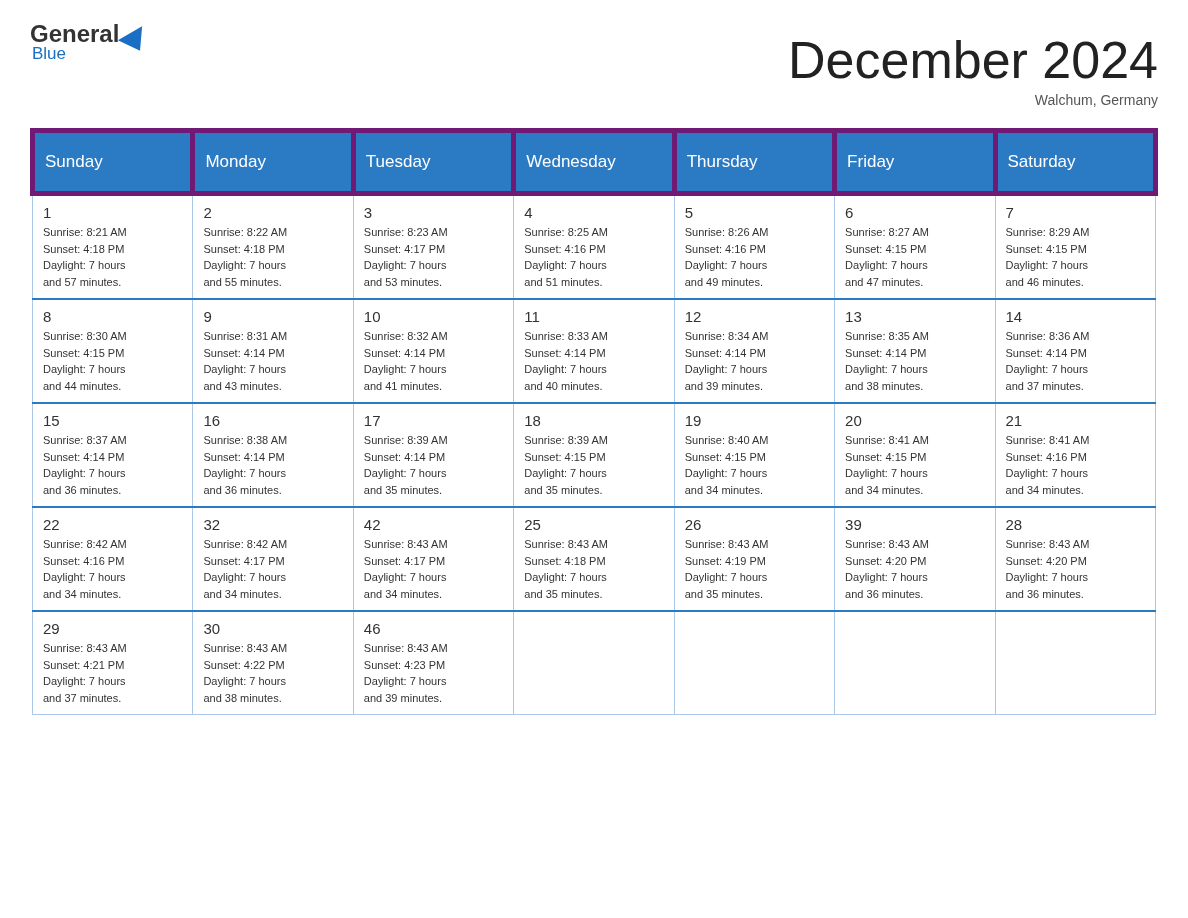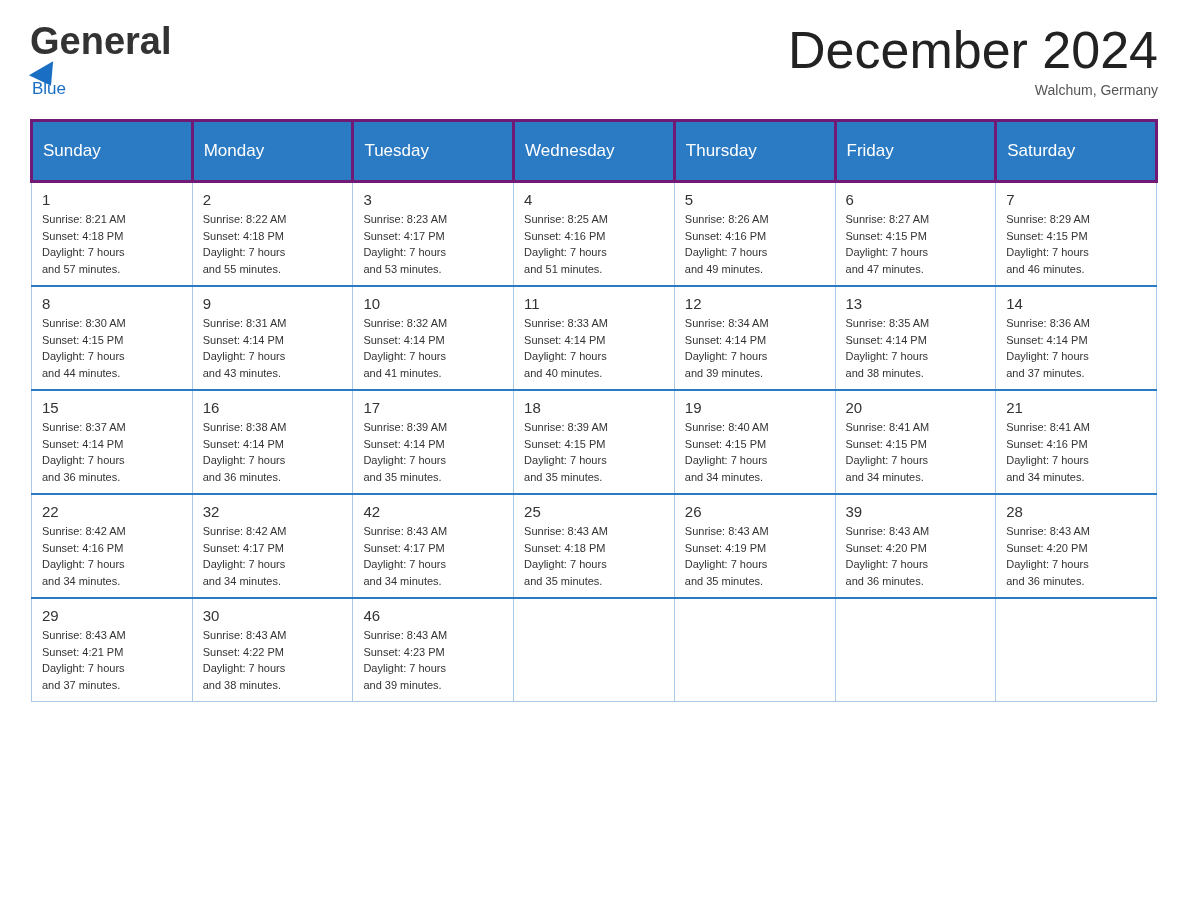--- a/index.html
+++ b/index.html
@@ -16,56 +16,55 @@
       align-items: flex-start;
       margin-bottom: 20px;
     }
     .logo {
       display: flex;
       flex-direction: column;
       align-items: flex-start;
     }
     .logo-text {
       display: flex;
-      align-items: flex-start;
-      font-size: 38px;
+      align-items: flex-end;
+      font-size: 24px;
       font-weight: bold;
       color: #333;
-      flex-direction: column;
     }
     .logo-general { color: #333; }
     .logo-blue-arrow {
       display: inline-block;
       width: 0;
       height: 0;
       border-left: 14px solid transparent;
       border-right: 14px solid transparent;
       border-top: 20px solid #1a6fc4;
       margin: 0 2px;
       transform: rotate(-30deg);
       position: relative;
       top: 4px;
     }
     .logo-subtitle { color: #1a6fc4; font-size: 17px; margin-top: -4px; margin-left: 2px; }
-    .title-area { text-align: right; }
+    .title-area { text-align: right; margin-top: 10px; }
     .month-title { font-size: 52px; font-weight: normal; color: #222; }
     .location { font-size: 14px; color: #555; margin-top: 2px; }
     table {
       width: 100%;
       border-collapse: collapse;
       table-layout: fixed;
     }
     thead tr th {
       background: #2a7ac4;
       color: #fff;
       padding: 19px 10px;
       font-size: 17px;
       font-weight: normal;
       text-align: left;
-      border: 3px solid #701a75;
+      border: 5px solid #701a75;
     }
     tbody tr td {
       vertical-align: top;
       padding: 8px 10px;
       border-left: 1px solid #aac8e8;
       border-right: 1px solid #aac8e8;
       border-bottom: 1px solid #aac8e8;
       background: #fff;
       font-size: 13.5px;
       color: #333;

